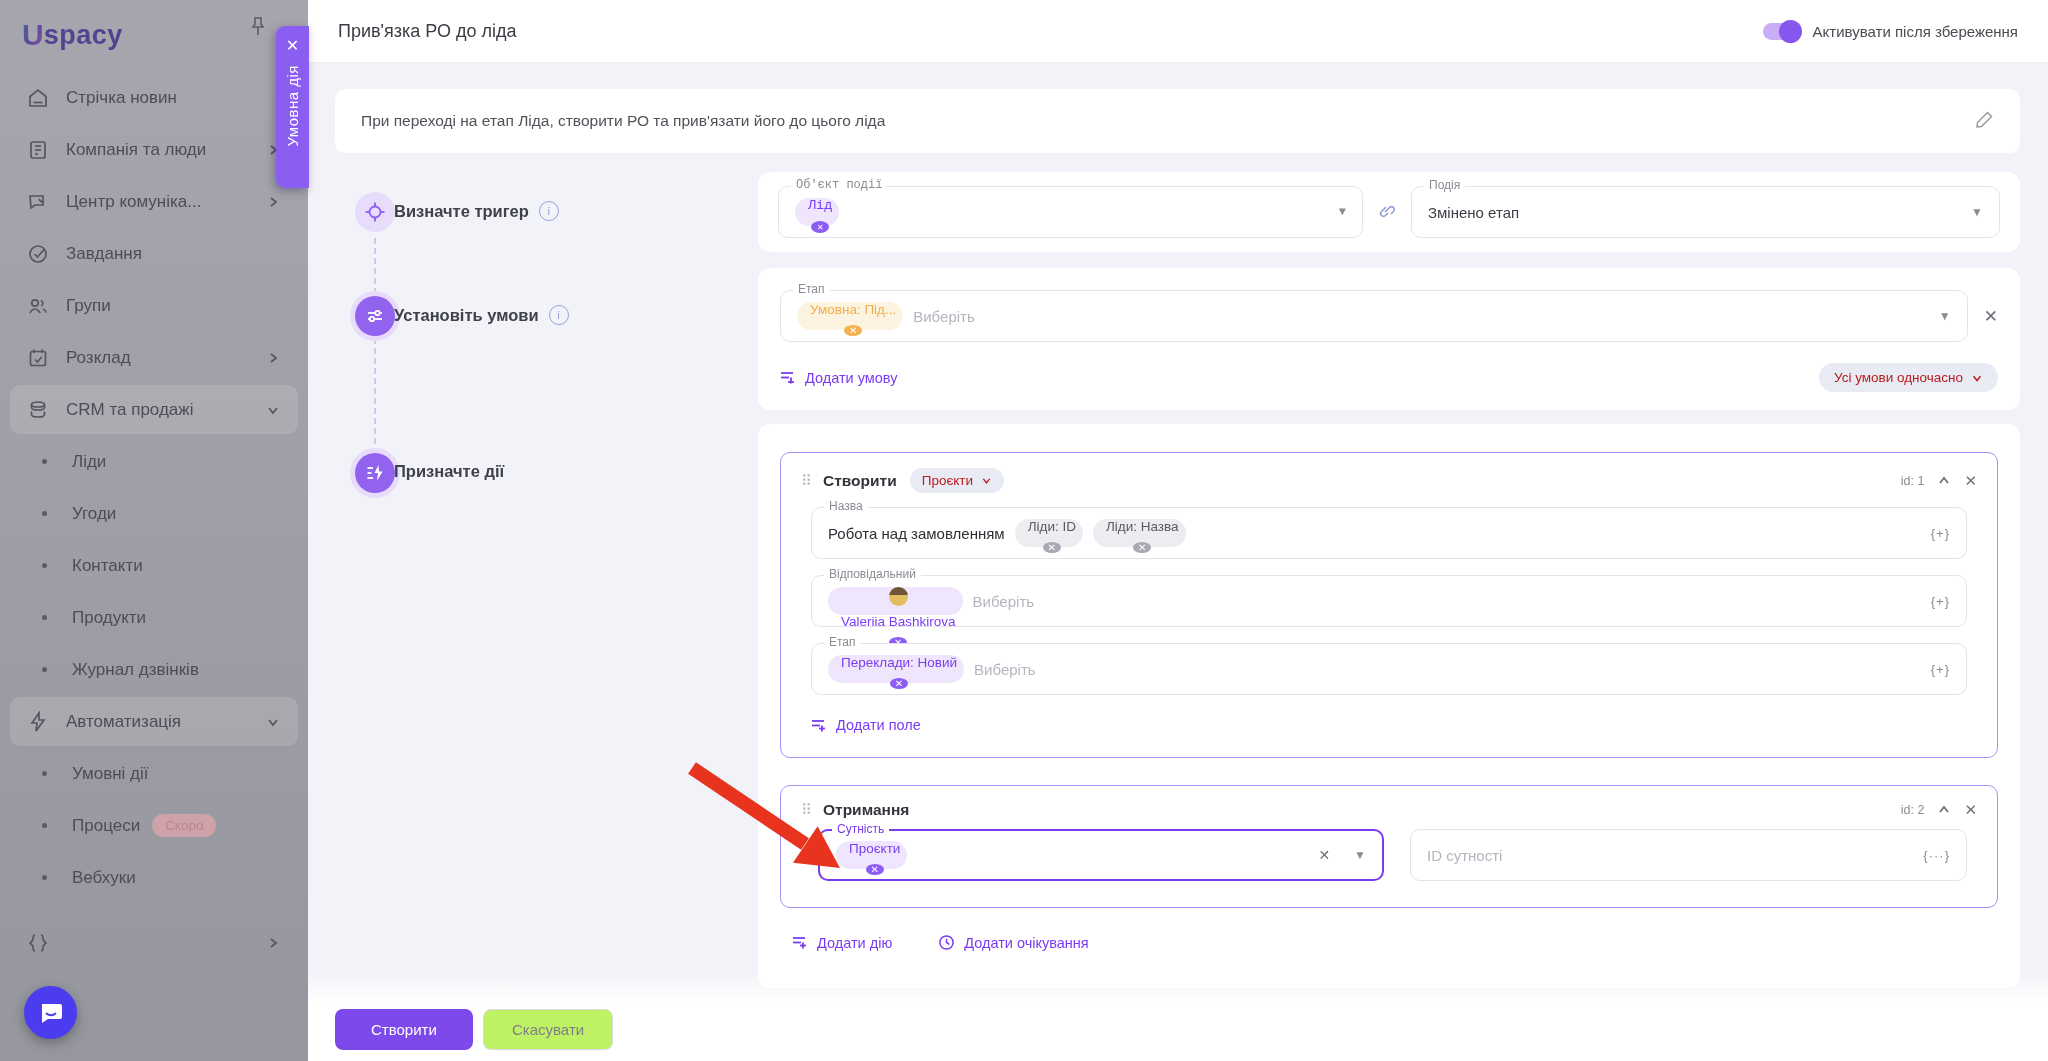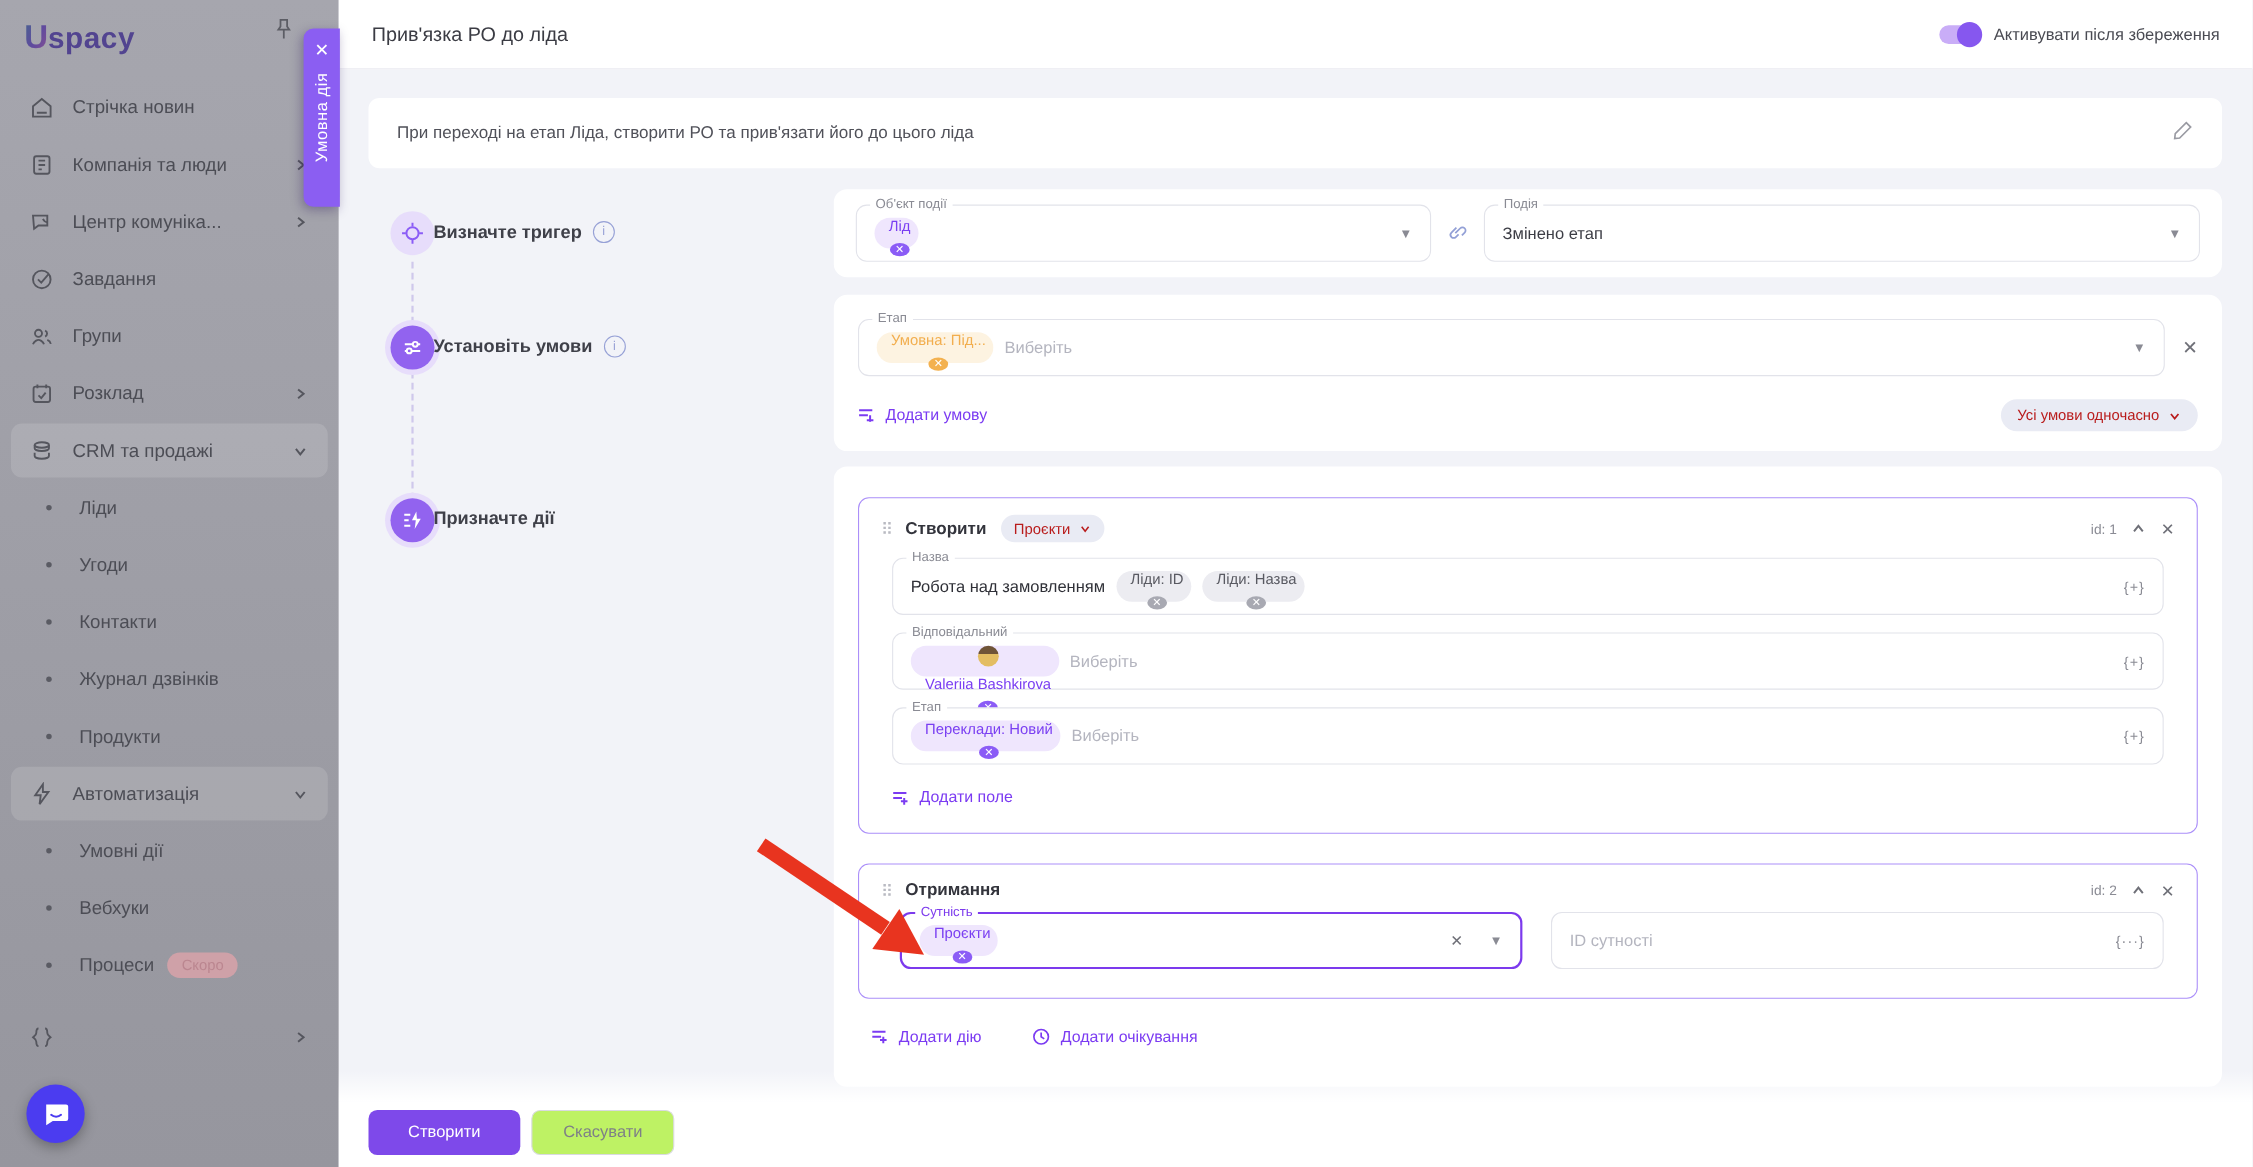--- a/index.html
+++ b/index.html
@@ -229,25 +229,25 @@
     <div class="side-item">
         <span class="bullet"></span>
         <span>Угоди</span>
       </div>
     <div class="side-item">
         <span class="bullet"></span>
         <span>Контакти</span>
       </div>
     <div class="side-item">
         <span class="bullet"></span>
+        <span>Продукти</span>
+      </div>
+    <div class="side-item">
+        <span class="bullet"></span>
         <span>Журнал дзвінків</span>
-      </div>
-    <div class="side-item">
-        <span class="bullet"></span>
-        <span>Продукти</span>
       </div>
 
     <div class="side-item active">
       <span class="side-ic">
         <svg width="22" height="22" viewBox="0 0 22 22" fill="none" stroke="currentColor" stroke-width="1.7">
             <path d="M12 2 5 12h5l-1 8 8-11h-5z"></path>
           </svg>
         </span>
       <span>Автоматизація</span>
       <span class="chev">
@@ -255,28 +255,28 @@
             <polyline points="3,5 7,10 11,5"></polyline>
           </svg>
         </span>
     </div>
 
     <div class="side-item">
         <span class="bullet"></span>
         <span>Умовні дії</span>
       </div>
     <div class="side-item">
-        <span class="bullet"></span>
-        <span>Вебхуки</span>
-      </div>
-    <div class="side-item">
       <span class="bullet"></span>
       <span>Процеси</span>
       <span class="soon-badge">Скоро</span>
     </div>
+    <div class="side-item">
+        <span class="bullet"></span>
+        <span>Вебхуки</span>
+      </div>
     <div class="side-item cut-row">
       <span class="side-ic">
         <svg width="22" height="22" viewBox="0 0 22 22" fill="none" stroke="currentColor" stroke-width="1.7">
             <path d="M8 3C6 3 6 5 6 7s-2 3-3 4c1 1 3 2 3 4s0 4 2 4"></path>
             <path d="M14 3c2 0 2 2 2 4s2 3 3 4c-1 1-3 2-3 4s0 4-2 4"></path>
           </svg>
         </span>
       <span class="chev">
           <svg width="14" height="14" viewBox="0 0 14 14" fill="none" stroke="currentColor" stroke-width="1.8">
             <polyline points="5,3 10,7 5,11"></polyline>
@@ -354,21 +354,21 @@
             <line x1="2.5" y1="10" x2="6.5" y2="10"></line>
             <line x1="2.5" y1="15" x2="8" y2="15"></line>
             <path d="M13.5 2 9.5 10h3.5l-1 8 5.5-9.5h-3.5z" fill="#fff" stroke="none"></path>
           </svg>
       </div>
       <div class="step-label" style="left:86px;top:400px;">
         <span>Призначте дії</span>
       </div>
 
       <div class="card" style="top:110px;height:80px;display:flex;align-items:center;padding:0 20px;box-sizing:border-box;gap:14px;">
-        <div class="field" style="width:523px;flex:none;">
+        <div class="field" style="width:585px;flex:none;font-family:Liberation Mono, monospace;">
           <span class="flabel">Об'єкт події</span>
           <span class="chip purple">
             <span>Лід</span>
               <span class="x">✕</span>
           </span>
           <span class="darr">▼</span>
         </div>
         <span style="color:#93a0d6;">
           <svg width="20" height="20" viewBox="0 0 20 20" fill="none" stroke="currentColor" stroke-width="1.6">
               <path d="M8 12 12.5 7.5a2.8 2.8 0 0 1 4 4L14 14"></path>

